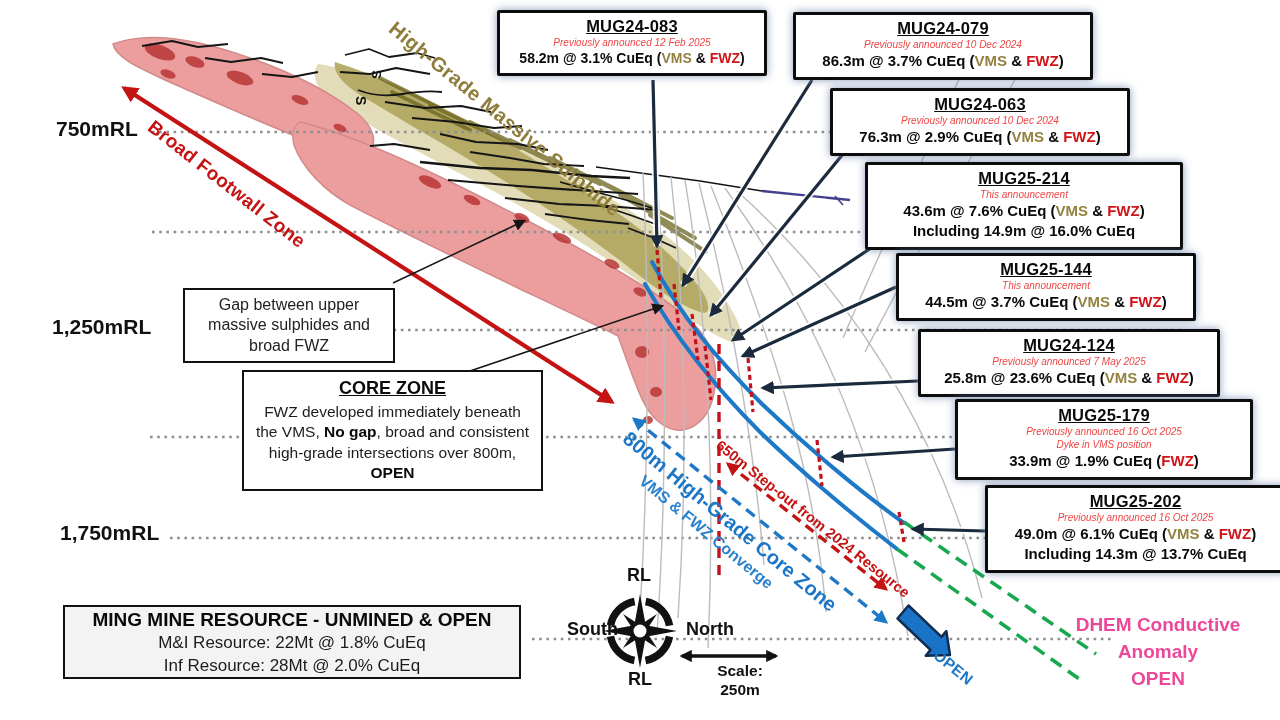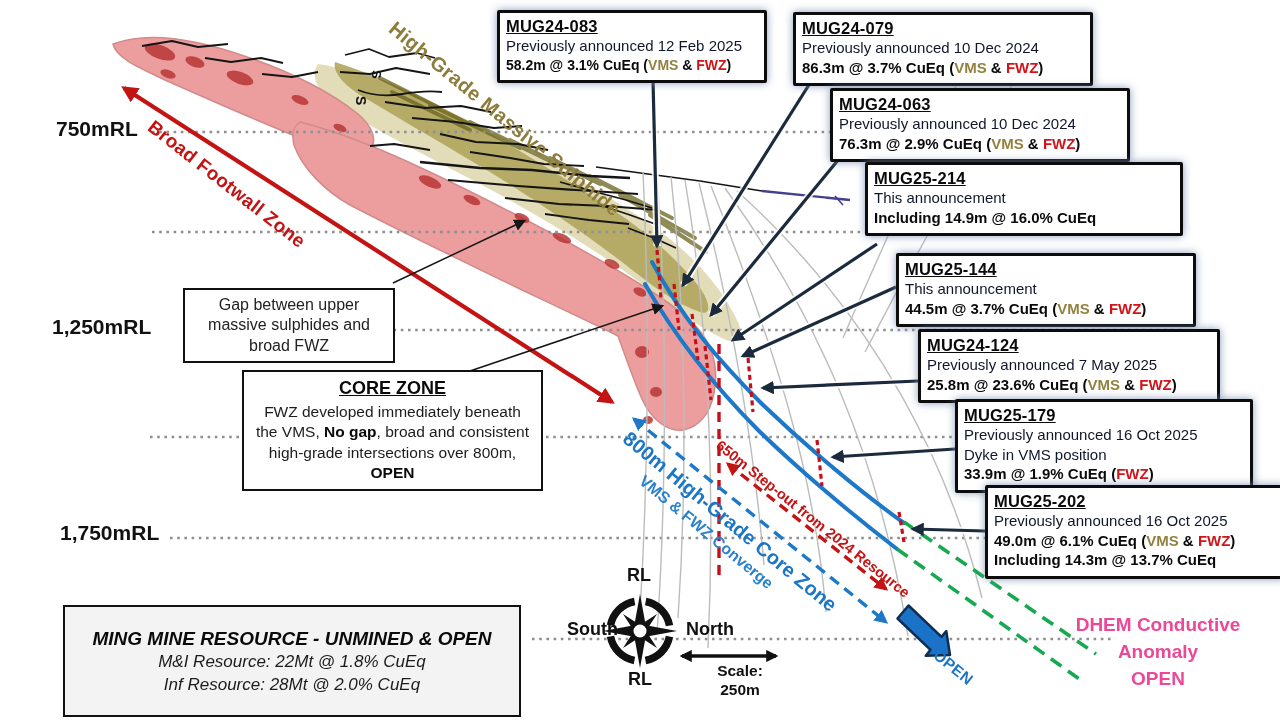--- a/index.html
+++ b/index.html
@@ -2,37 +2,37 @@
 <html><head>
 <meta charset="utf-8">
 <style>
   html,body{margin:0;padding:0;background:#fff;}
   #stage{position:relative;width:1280px;height:720px;background:#ffffff;overflow:hidden;
          font-family:"Liberation Sans",sans-serif;-webkit-user-select:none;user-select:none;}
   #art{position:absolute;left:0;top:0;}
   .abs{position:absolute;}
   
   .callout{position:absolute;background:#fff;border:3px solid #0c0c0c;border-radius:2px;
-           padding:4px 6px 6px;text-align:left;box-shadow:0 0 9px rgba(120,140,175,.85);z-index:5;}
+           padding:4px 6px 6px;text-align:center;box-shadow:0 0 9px rgba(120,140,175,.85);z-index:5;}
   .c-title{font-size:16.5px;font-weight:800;text-decoration:underline;color:#0a0a0a;letter-spacing:.2px;}
-  .c-note{font-size:15px;color:#0f172a;line-height:1.3;}
+  .c-note{font-size:10px;color:#ef4444;line-height:1.3;font-style:italic;}
   .c-note:empty{display:none;}
   .c-result{font-size:15px;font-weight:800;color:#0a0a0a;line-height:1.32;white-space:nowrap;}
   .c-result:empty{display:none;}
   .w-sm .c-result{font-size:14px;}
   .z-vms{color:#93823f;}
   .z-fwz{color:#d01418;}
   
   .notebox{position:absolute;background:#fff;border:2px solid #111;text-align:center;z-index:4;
            color:#222;padding:5px 8px;}
   #gap-box{left:183px;top:288px;width:192px;font-size:16px;line-height:1.27;}
   #core-box{left:242px;top:370px;width:281px;font-size:15.5px;line-height:1.32;color:#1c1c1c;}
   #core-box .cb-title{font-size:18px;font-weight:800;text-decoration:underline;color:#0a0a0a;margin-bottom:1px;}
   #core-box b{color:#0a0a0a;}
-  #resource-box{left:63px;top:605px;width:442px;background:#f3f3f3;font-size:17px;line-height:1.33;color:#1c1c1c;padding:19px 6px;font-style:italic;}
+  #resource-box{left:63px;top:605px;width:442px;background:#f3f3f3;font-size:17px;line-height:1.33;color:#1c1c1c;padding:0 6px;}
   #resource-box .rb-title{font-size:19px;font-weight:800;color:#0a0a0a;}
   
   .rl-label{position:absolute;font-size:21px;font-weight:800;color:#111;z-index:3;}
   
   .rot{position:absolute;transform-origin:left top;white-space:nowrap;z-index:3;}
   #lbl-hgms{left:399px;top:17px;transform:rotate(39.5deg);font-size:20px;font-weight:700;color:#8d7c3b;letter-spacing:.4px;}
   #lbl-bfz{left:157px;top:116px;transform:rotate(38deg);font-size:19px;font-weight:700;color:#c41313;letter-spacing:.3px;}
   #lbl-800m{left:633px;top:427px;transform:rotate(39.5deg);font-size:20px;font-weight:800;color:#1b76c6;}
   #lbl-converge{left:647px;top:472px;transform:rotate(39.5deg);font-size:16px;font-weight:600;color:#2a82cc;}
   #lbl-stepout{left:723px;top:437px;transform:rotate(38.5deg);font-size:14.5px;font-weight:800;color:#c41313;}
@@ -241,20 +241,21 @@
     <div class="c-result"><span>86.3m @ 3.7% CuEq</span><span class="zres"><span> (</span><span class="z-vms">VMS</span><span> &amp; </span><span class="z-fwz">FWZ</span><span>)</span></span></div>
   </div>
   <div class="callout" style="left:830px;top:88px;width:282px;">
     <div class="c-title">MUG24-063</div>
     <div class="c-note">Previously announced 10 Dec 2024</div>
     <div class="c-result"><span>76.3m @ 2.9% CuEq</span><span class="zres"><span> (</span><span class="z-vms">VMS</span><span> &amp; </span><span class="z-fwz">FWZ</span><span>)</span></span></div>
   </div>
   <div class="callout" style="left:865px;top:162px;width:300px;">
     <div class="c-title">MUG25-214</div>
     <div class="c-note">This announcement</div>
+    <div class="c-result"><span>43.6m @ 7.6% CuEq</span><span class="zres"><span> (</span><span class="z-vms">VMS</span><span> &amp; </span><span class="z-fwz">FWZ</span><span>)</span></span></div>
     <div class="c-result">Including 14.9m @ 16.0% CuEq</div>
   </div>
   <div class="callout" style="left:896px;top:253px;width:282px;">
     <div class="c-title">MUG25-144</div>
     <div class="c-note">This announcement</div>
     <div class="c-result"><span>44.5m @ 3.7% CuEq</span><span class="zres"><span> (</span><span class="z-vms">VMS</span><span> &amp; </span><span class="z-fwz">FWZ</span><span>)</span></span></div>
   </div>
   <div class="callout" style="left:918px;top:329px;width:284px;">
     <div class="c-title">MUG24-124</div>
     <div class="c-note">Previously announced 7 May 2025</div>

